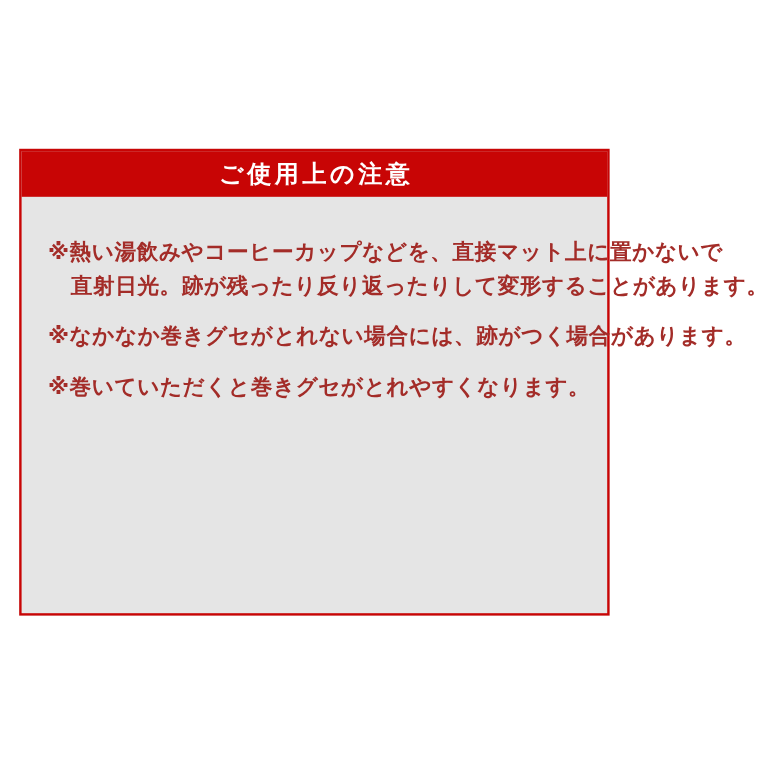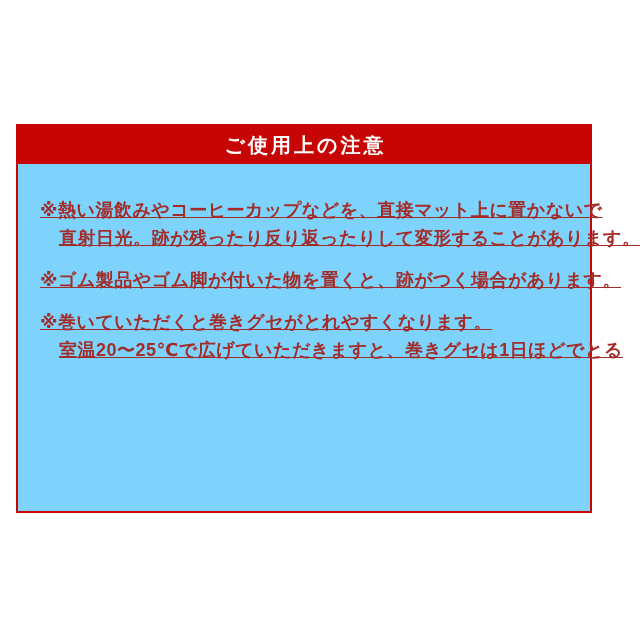--- a/index.html
+++ b/index.html
@@ -14,23 +14,23 @@
   body{
     width:640px;height:640px;
     background:var(--c-page-bg);
     font-family:"Liberation Sans","DejaVu Sans",sans-serif;
     position:relative;
     overflow:hidden;
   }
   .notice-box{
     position:absolute;
     left:16px;top:124px;
-    width:576px;height:389px;
+    width:492px;height:389px;
     border:2px solid var(--c-border);
-    background:#7dd3fc;
+    background:#e5e5e5;
   }
   .notice-header{
     height:38px;
     background:var(--c-header-bg);
     display:flex;align-items:center;justify-content:center;
   }
   .notice-title{
     margin:0;
     color:var(--c-header-text);
     font-size:20px;
@@ -40,41 +40,40 @@
   }
   .notice-body{
     padding:32px 18px 0 22px;
     color:var(--c-body-text);
     font-size:18px;
     line-height:28px;
     font-weight:600;
     letter-spacing:0.5px;
   }
   .note-item + .note-item{margin-top:14px;}
-  .note-line{margin:0;white-space:nowrap;text-decoration:underline;}
+  .note-line{margin:0;white-space:nowrap;}
   .note-line.cont{padding-left:19px;}
 </style>
 </head>
 <body>
 
 <div class="notice-box">
   <header class="notice-header">
     <h1 class="notice-title">ご使用上の注意</h1>
   </header>
   <div class="notice-body">
 
     <div class="note-item">
       <p class="note-line">※熱い湯飲みやコーヒーカップなどを、直接マット上に置かないで</p>
       <p class="note-line cont">直射日光。跡が残ったり反り返ったりして変形することがあります。</p>
     </div>
 
     <div class="note-item">
-      <p class="note-line">※ゴム製品やゴム脚が付いた物を置くと、跡がつく場合があります。</p>
+      <p class="note-line">※なかなか巻きグセがとれない場合には、跡がつく場合があります。</p>
     </div>
 
 
     <div class="note-item">
       <p class="note-line">※巻いていただくと巻きグセがとれやすくなります。</p>
-      <p class="note-line cont">室温20〜25℃で広げていただきますと、巻きグセは1日ほどでとる</p>
     </div>
 
   </div>
 </div>
 
 </body></html>

